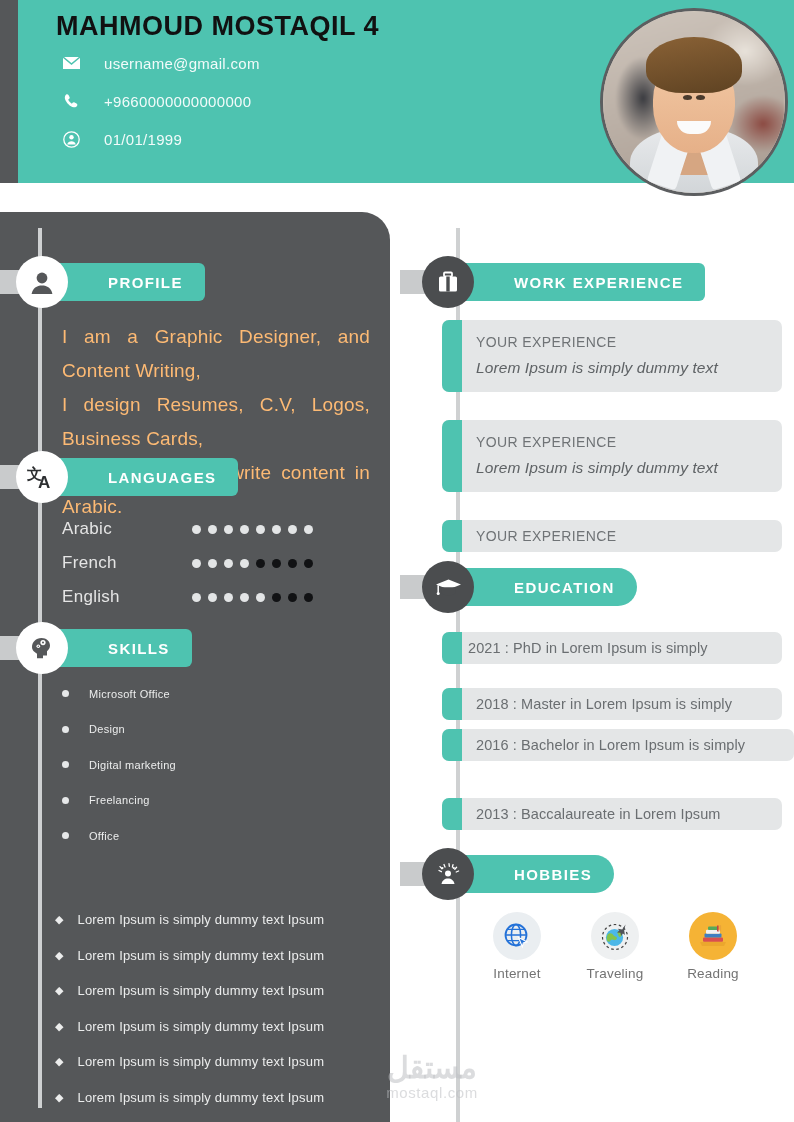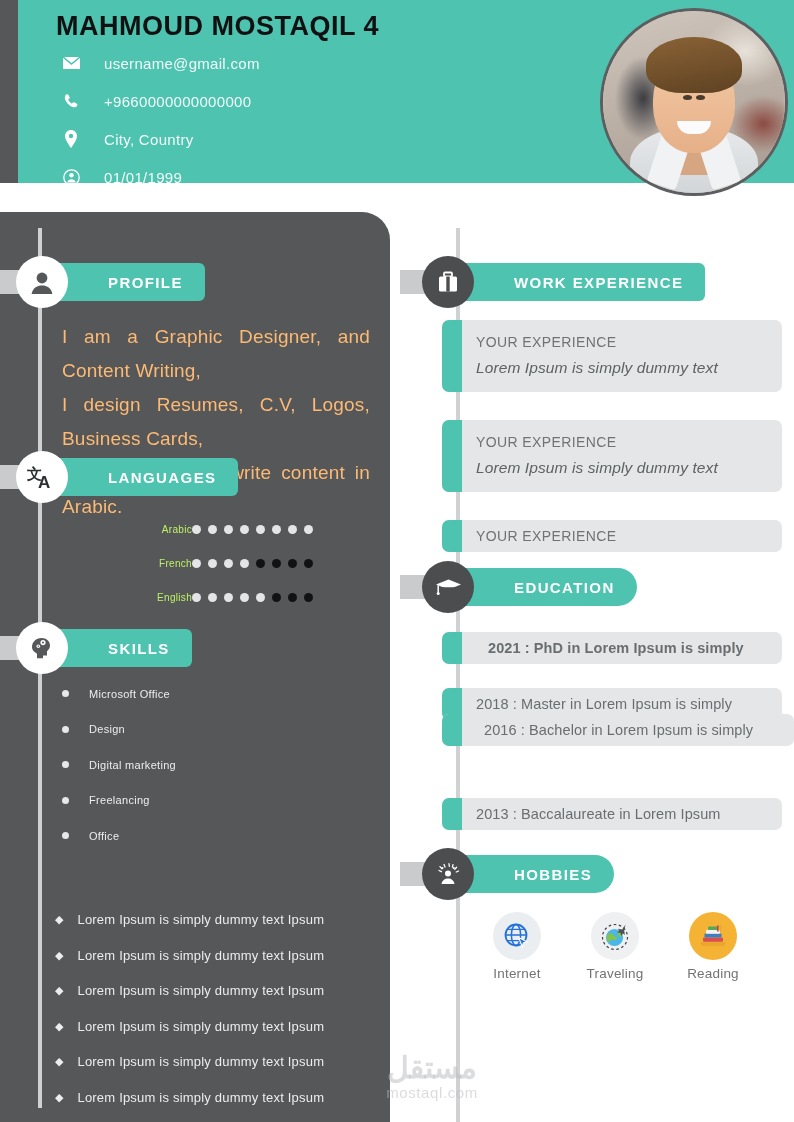--- a/index.html
+++ b/index.html
@@ -148,21 +148,21 @@
     color:#fdba74; font-size:19px;
     line-height:34px; letter-spacing:0.2px;
     text-align:justify;
   }
 
   .lang-list { position:absolute; left:62px; top:300px; width:300px; }
   .lang-row {
     display:flex; align-items:center;
     height:34px;
   }
-  .lang-name { width:130px; color:#bef264; font-size:10px; letter-spacing:0.3px;text-align:right; }
+  .lang-name { width:130px; color:#e5e5e5; font-size:17px; letter-spacing:0.3px; }
   .lang-dots { display:flex; gap:7px; align-items:center; }
   .dot { width:9px; height:9px; border-radius:50%; }
   .dot.on  { background:#e3e5e6; }
   .dot.off { background:#111214; }
 
   .skill-list { position:absolute; left:62px; top:464px; width:300px; }
   .skill-row { display:flex; align-items:center; height:35.5px; }
   .skill-bullet { width:7px; height:7px; border-radius:50%; background:#e6e8e9; margin-right:20px; }
   .skill-name { color:#eceded; font-size:11px; letter-spacing:0.3px; }
 
@@ -253,29 +253,20 @@
 
     <div class="contact-row">
       <span class="contact-ico">
         <svg width="17" height="17" viewBox="0 0 17 17">
             <path d="M3.2 1.4c.9-.5 1.8-.2 2.3.7l1 1.9c.4.8.2 1.5-.5 2l-.8.6c.5 1.6 2 3.3 3.7 4.1l.7-.9c.5-.7 1.2-.8 2-.4l1.9 1c.9.5 1.1 1.4.6 2.3-.7 1.2-2 1.9-3.4 1.6C7 13.6 3.3 9.9 2 6 1.5 4.3 2.1 2.2 3.2 1.4z" fill="#fff"></path>
           </svg>
       </span>
       <span class="contact-txt">+9660000000000000</span>
     </div>
 
-    <div class="contact-row">
-      <span class="contact-ico">
-        <svg width="14" height="18" viewBox="0 0 14 18">
-            <path d="M7 0C3.7 0 1 2.7 1 6c0 4.3 6 12 6 12s6-7.7 6-12c0-3.3-2.7-6-6-6z" fill="#fff"></path>
-            <circle cx="7" cy="6" r="2.2" fill="#4ec3b0"></circle>
-          </svg>
-      </span>
-      <span class="contact-txt">City, Country</span>
-    </div>
 
     <div class="contact-row">
       <span class="contact-ico">
         <svg width="17" height="17" viewBox="0 0 17 17">
             <circle cx="8.5" cy="8.5" r="7.7" fill="none" stroke="#fff" stroke-width="1.3"></circle>
             <circle cx="8.5" cy="6.3" r="2.2" fill="#fff"></circle>
             <path d="M4.2 13.4c.6-2.2 2.3-3.2 4.3-3.2s3.7 1 4.3 3.2z" fill="#fff"></path>
           </svg>
       </span>
       <span class="contact-txt">01/01/1999</span>
@@ -493,33 +484,33 @@
           <path d="M3 11.5L15.5 6.5 28 11.5 15.5 16.5z" fill="#fff"></path>
           <path d="M8.5 14.2v5c0 2 3.2 3.2 7 3.2s7-1.2 7-3.2v-5" fill="#4b4d4f"></path>
           <path d="M5.2 12.3v7.5" stroke="#fff" stroke-width="1.5" fill="none"></path>
           <circle cx="5.2" cy="20.6" r="1.5" fill="#fff"></circle>
         </svg>
       </div>
     </div>
 
     <div class="card" style="left:32px; top:420px; width:340px; height:32px;">
       <div class="card-accent"></div>
-      <div class="card-body" style="padding:1px 26px;font-weight:bold;">
+      <div class="card-body" style="padding:1px 6px;">
         <div class="edu-line">2021 : PhD in Lorem Ipsum is simply</div>
       </div>
     </div>
 
     <div class="card" style="left:32px; top:476px; width:340px; height:32px;">
       <div class="card-accent"></div>
       <div class="card-body" style="padding:1px 14px;">
         <div class="edu-line">2018 : Master  in Lorem Ipsum is simply</div>
       </div>
     </div>
 
-    <div class="card" style="left:32px; top:502px; width:352px; height:32px;gap:8px;">
+    <div class="card" style="left:32px; top:517px; width:352px; height:32px;">
       <div class="card-accent"></div>
       <div class="card-body" style="padding:1px 14px;">
         <div class="edu-line">2016 : Bachelor in Lorem Ipsum is simply</div>
       </div>
     </div>
 
     <div class="card" style="left:32px; top:586px; width:340px; height:32px;">
       <div class="card-accent"></div>
       <div class="card-body" style="padding:1px 14px;">
         <div class="edu-line">2013 : Baccalaureate in Lorem Ipsum</div>

